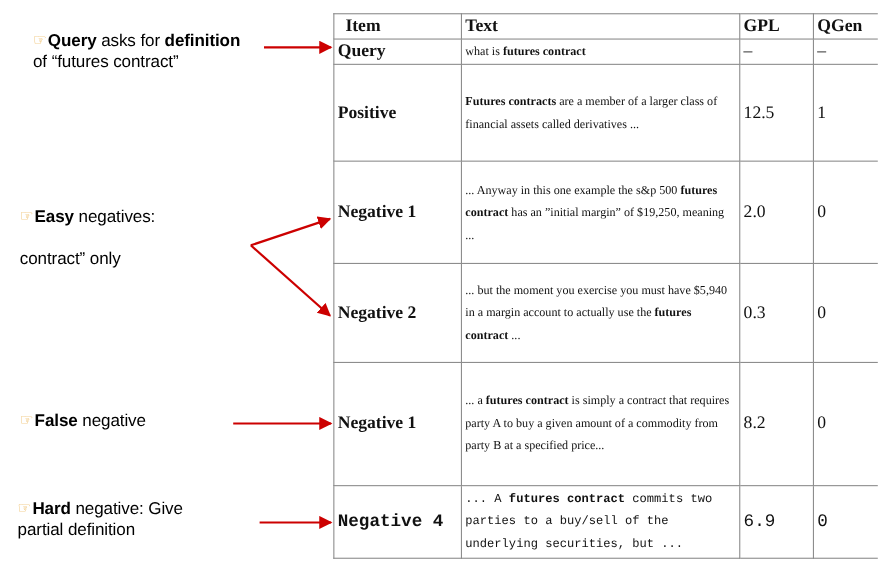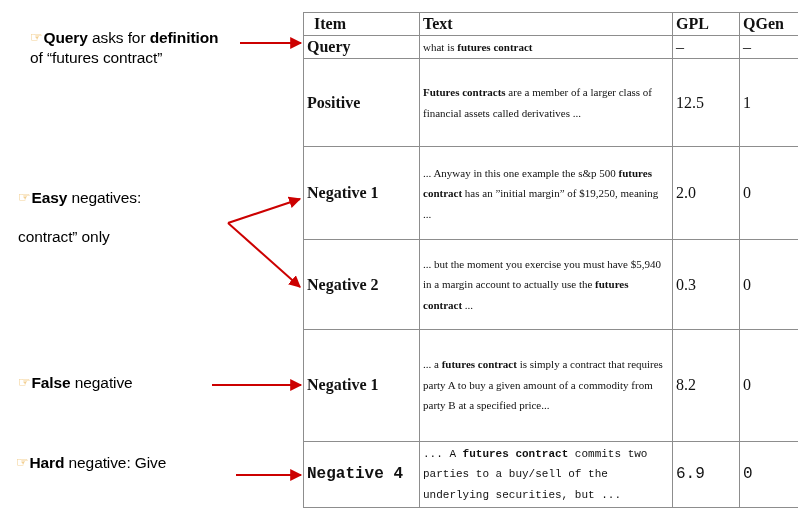--- a/index.html
+++ b/index.html
@@ -109,21 +109,21 @@
   tr.row-neg2 td { height: 86px; }
   tr.row-neg3 td { height: 109px; }
   tr.row-neg4 td { height: 63px; font-family: Liberation Mono, monospace; }
 </style>
 </head>
 <body>
 
 <div class="annotation" id="ann-query"><span class="hand">☞</span><span><b>Query</b><span> asks for </span><b>definition</b></span><br><span><span>of “futures contract”</span></span></div>
 <div class="annotation" id="ann-easy"><span class="hand">☞</span><span><b>Easy</b><span> negatives:</span></span><br><br><span><span>contract” only</span></span></div>
 <div class="annotation" id="ann-false"><span class="hand">☞</span><span><b>False</b><span> negative</span></span></div>
-<div class="annotation" id="ann-hard"><span class="hand">☞</span><span><b>Hard</b><span> negative: Give</span></span><br></div>
+<div class="annotation" id="ann-hard"><span class="hand">☞</span><span><b>Hard</b><span> negative: Give</span></span><br><span><span>partial definition</span></span></div>
 
 <svg id="arrows" viewBox="0 0 798 525">
   <defs>
     <marker id="ah" markerWidth="7" markerHeight="7" refX="5.4" refY="3" orient="auto" markerUnits="strokeWidth">
       <path d="M0,0 L6,3 L0,6 z" class="ahfill" fill="#cc0000"></path>
     </marker>
   </defs>
   <g id="arrow-group" stroke-width="2" fill="none" stroke="#cc0000">
     <line x1="240" y1="43" x2="301" y2="43" marker-end="url(#ah)"></line>
     <line x1="228" y1="223" x2="300" y2="199" marker-end="url(#ah)"></line>

